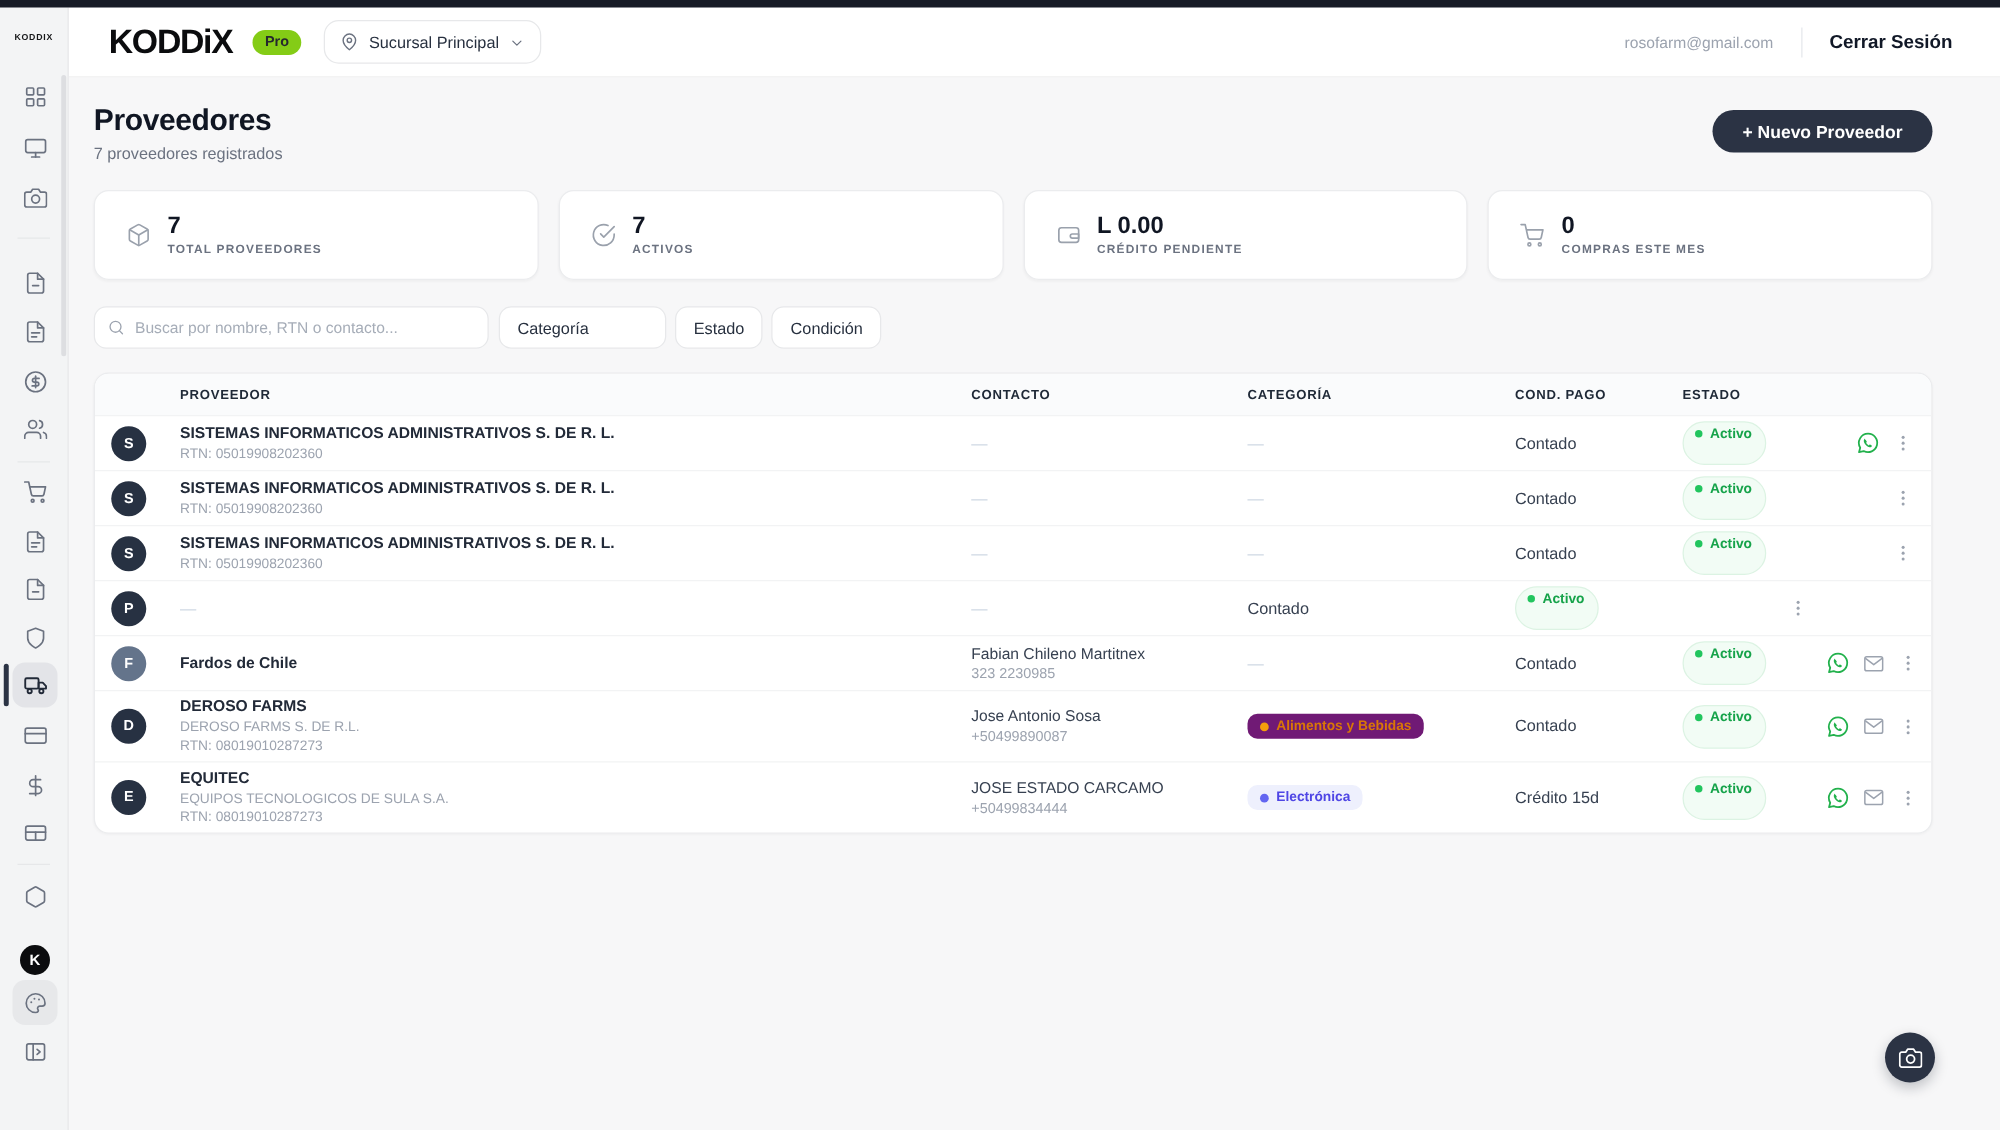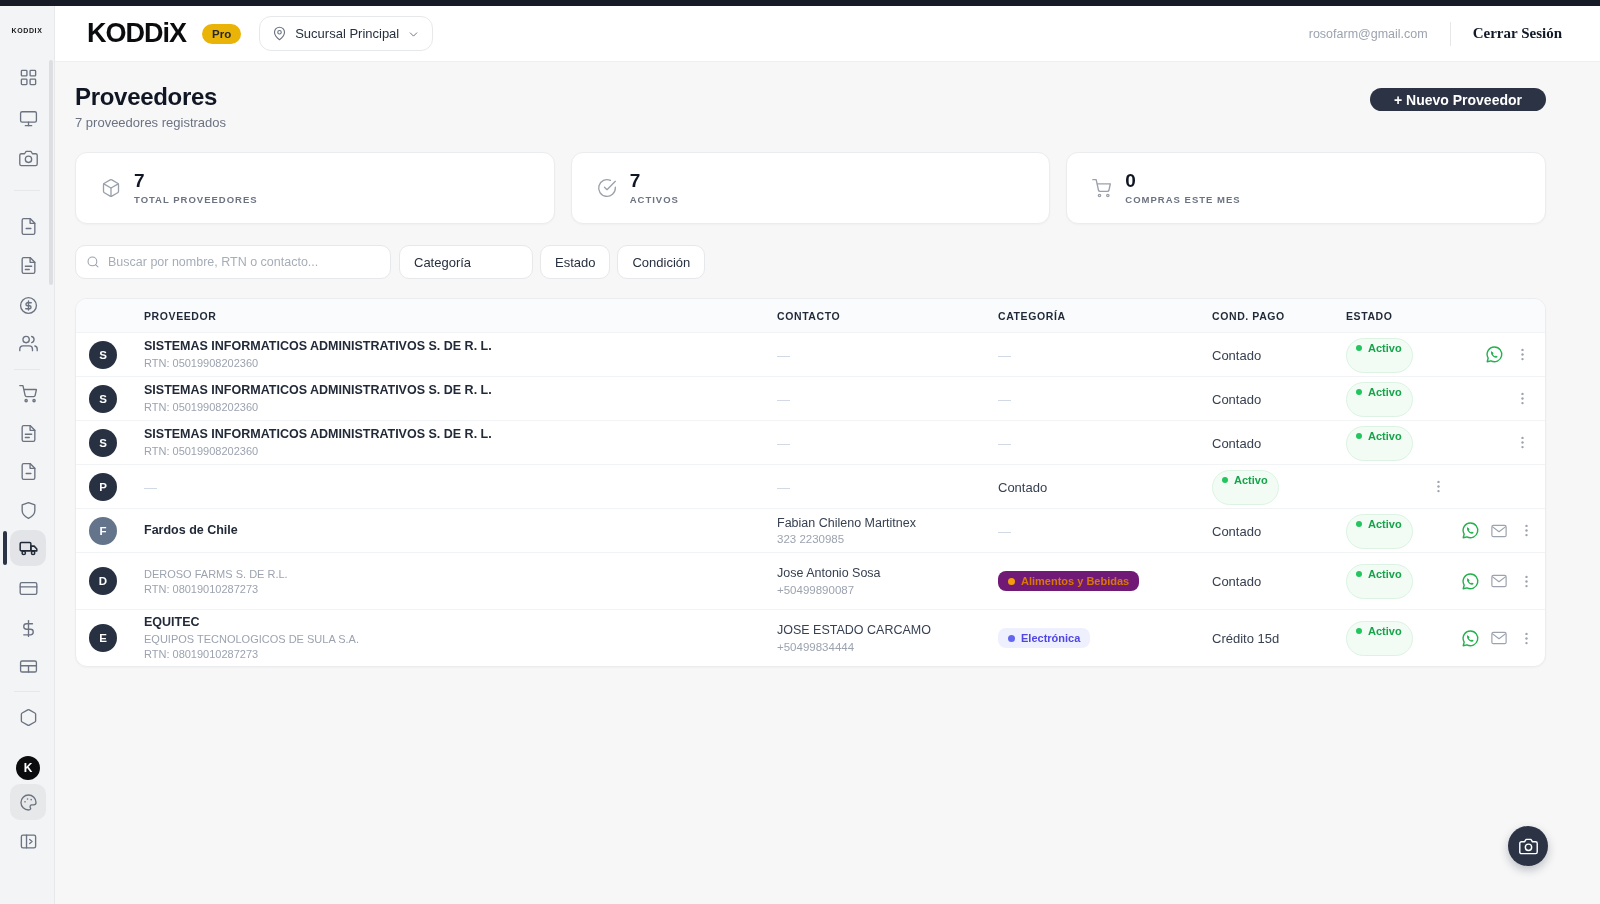--- a/index.html
+++ b/index.html
@@ -15,35 +15,35 @@
   .sb-item svg { width:19px; height:19px; }
   .sb-item.active { background:#e3e4e8; color:#222a38; }
   .sb-item.soft { background:#e7e8ea; }
   .sb-active-bar { position:absolute; left:3px; width:4px; height:34px; border-radius:4px; background:var(--navy); }
   .sb-divider { position:absolute; left:14px; width:26px; height:1px; background:#e6e7e9; }
   .sb-mark { width:24px; height:24px; border-radius:50%; background:#0b0c0e; color:#fff; display:flex; align-items:center; justify-content:center; font-size:12px; font-weight:800; }
   .sb-scrollbar { position:absolute; right:1px; top:54px; width:4px; height:225px; border-radius:2px; background:#dddee1; }
 
   .app-header { position:absolute; left:55px; top:6px; right:0; height:56px; background:#ffffff; border-bottom:1px solid #efefef; display:flex; align-items:center; padding:0 38px 0 32px; z-index:40; }
   .logo { font-size:27px; font-weight:900; letter-spacing:-1px; color:#0b0c0e; }
-  .pro-badge { margin-left:16px; background:#eab308; color:#25282e; font-size:11.5px; font-weight:600; padding:4px 10px; border-radius:999px;text-align:right; }
+  .pro-badge { margin-left:16px; background:#84cc16; color:#25282e; font-size:11.5px; font-weight:600; padding:4px 10px; border-radius:999px;text-align:right; }
   .branch-pill { margin-left:18px; display:flex; align-items:center; gap:8px; height:35px; padding:0 12px 0 12px; background:#fff; border:1px solid #e7e8ea; border-radius:12px; cursor:pointer; }
   .branch-pill svg { width:15px; height:15px; color:#6b7280; }
   .branch-pill .chev { width:13px; height:13px; color:#9ca3af; }
   .branch-label { font-size:13px; font-weight:500; color:#27303f; }
   .header-spacer { flex:1; }
   .header-email { font-size:12.5px; color:#9ca3af; }
   .header-vr { width:1px; height:24px; background:#e5e7eb; margin:0 22px; }
-  .logout-btn { font-size:15px; font-weight:700; color:#111827; background:none; border:none; cursor:pointer; font-family:Liberation Serif, serif; }
+  .logout-btn { font-size:15px; font-weight:700; color:#111827; background:none; border:none; cursor:pointer; font-family:Liberation Sans, sans-serif; }
 
   
   .main { position:absolute; left:55px; top:62px; right:0; bottom:0; }
   .page-title { position:absolute; left:20px; top:21px; font-size:24px; font-weight:700; color:#101623; letter-spacing:-.3px; }
   .page-subtitle { position:absolute; left:20px; top:53px; font-size:13px; color:#6b7280; }
-  .new-btn { position:absolute; right:54px; top:26px; height:23px; padding:0 24px; background:var(--navy); color:#fff; font-size:14px; font-weight:600; border:none; border-radius:19px; cursor:pointer; font-family:inherit; }
+  .new-btn { position:absolute; right:54px; top:26px; height:34px; padding:0 24px; background:var(--navy); color:#fff; font-size:14px; font-weight:600; border:none; border-radius:19px; cursor:pointer; font-family:inherit; }
 
   .stats-row { position:absolute; left:20px; top:90px; width:1471px; display:flex; gap:16px; }
   .stat-card { flex:1; height:72px; background:#fff; border:1px solid #ebecee; border-radius:12px; display:flex; align-items:center; padding:0 0 0 25px; box-shadow:0 1px 2px rgba(16,24,40,.03); }
   .stat-icon { color:#9aa1ac; display:flex; }
   .stat-icon svg { width:20px; height:20px; }
   .stat-text { margin-left:13px; }
   .stat-value { font-size:19px; font-weight:700; color:#101623; line-height:1.1; }
   .stat-label { font-size:9.5px; font-weight:600; letter-spacing:1px; color:#6b7280; margin-top:3px; }
 
   .filter-row { position:absolute; left:20px; top:183px; display:flex; gap:8px; }
@@ -317,20 +317,32 @@
           </svg>
         </span>
         <span class="stat-text">
           <div class="stat-value">7</div>
           <div class="stat-label">ACTIVOS</div>
         </span>
       </div>
       <div class="stat-card">
         <span class="stat-icon">
           <svg viewBox="0 0 24 24" fill="none" stroke="currentColor" stroke-width="1.6" stroke-linecap="round" stroke-linejoin="round">
+            <rect x="2.5" y="5" width="19" height="14" rx="2.5"></rect>
+            <path d="M15.5 11h6v4h-6a2 2 0 0 1 0-4z"></path>
+          </svg>
+        </span>
+        <span class="stat-text">
+          <div class="stat-value">L 0.00</div>
+          <div class="stat-label">CRÉDITO PENDIENTE</div>
+        </span>
+      </div>
+      <div class="stat-card">
+        <span class="stat-icon">
+          <svg viewBox="0 0 24 24" fill="none" stroke="currentColor" stroke-width="1.6" stroke-linecap="round" stroke-linejoin="round">
             <circle cx="9" cy="21" r="1.4"></circle>
             <circle cx="19" cy="21" r="1.4"></circle>
             <path d="M1 2h4l2.7 12.4a2 2 0 0 0 2 1.6h8.7a2 2 0 0 0 2-1.6L22 7H6"></path>
           </svg>
         </span>
         <span class="stat-text">
           <div class="stat-value">0</div>
           <div class="stat-label">COMPRAS ESTE MES</div>
         </span>
       </div>
@@ -504,20 +516,21 @@
                 </svg>
               </span>
             </button>
           </div>
         </div>
         <div class="t-grid t-row tall">
           <div>
             <span class="avatar navy">D</span>
           </div>
           <div>
+            <div class="p-name">DEROSO FARMS</div>
             <div class="p-sub">DEROSO FARMS S. DE R.L.</div>
             <div class="p-sub">RTN: 08019010287273</div>
           </div>
           <div>
             <div class="c-name">Jose Antonio Sosa</div>
             <div class="c-phone">+50499890087</div>
           </div>
           <div><span class="badge amber"><span class="dot"></span>Alimentos y Bebidas</span></div>
           <div><span class="pay">Contado</span></div>
           <div><span class="status-pill"><span class="dot"></span>Activo</span></div>

